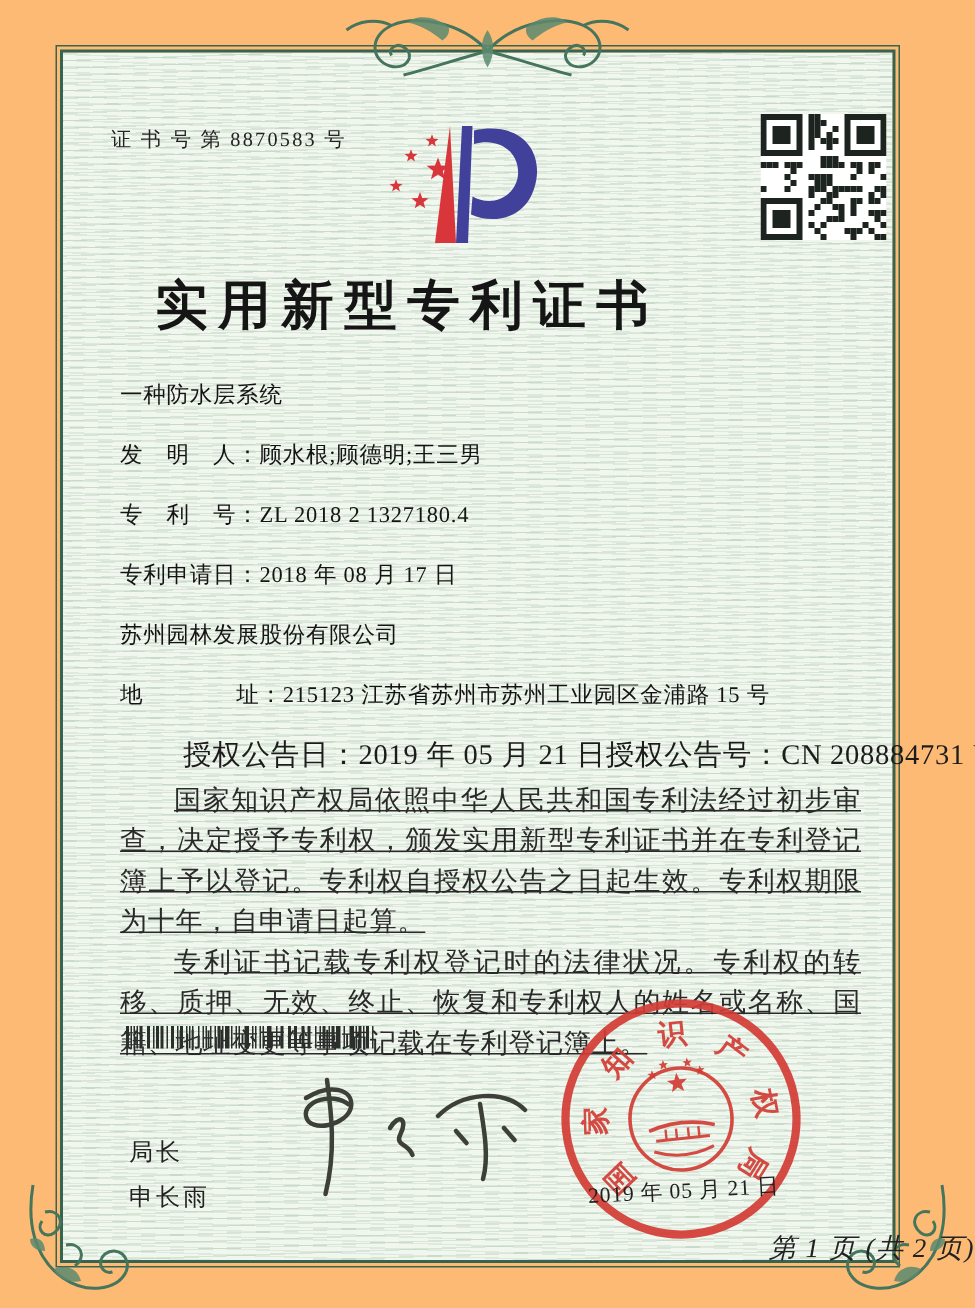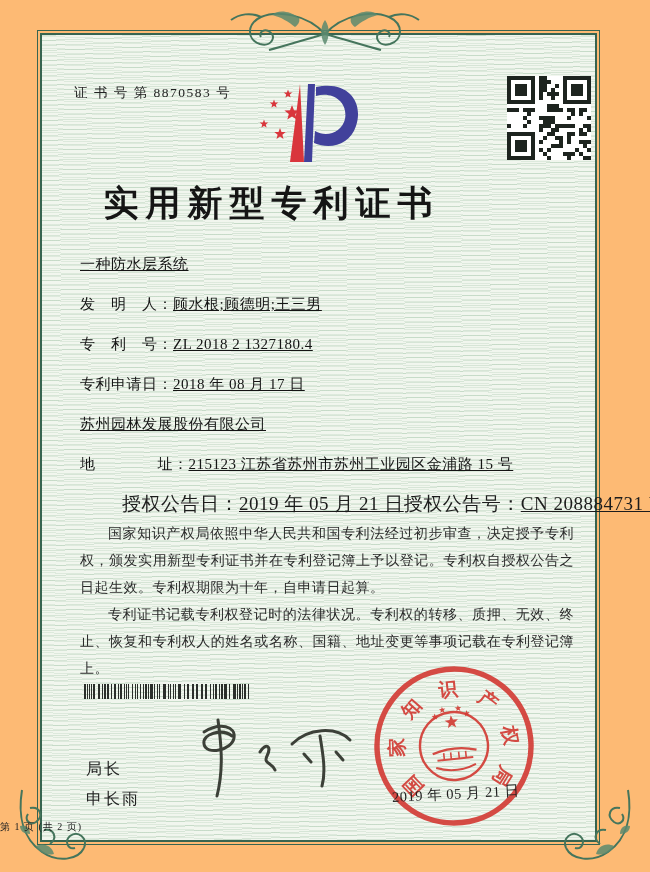--- a/index.html
+++ b/index.html
@@ -23,42 +23,42 @@
   .orn .lf{fill:#5b8a6e;stroke:none;opacity:.85;}
 
   .certno{position:absolute;left:74px;top:84px;font-size:13.5px;letter-spacing:1.5px;color:#222;}
 
   .title{position:absolute;left:0;top:180px;width:543px;text-align:center;
          font-size:35px;font-weight:600;letter-spacing:7px;color:#151515;}
 
   .fields{position:absolute;left:80px;top:244px;width:500px;}
   .frow{display:flex;height:40px;line-height:40px;font-size:15px;color:#141414;}
   .flabel{white-space:pre;letter-spacing:.5px;}
-  .fvalue{white-space:pre;letter-spacing:.5px;text-decoration:underline;}
+  .fvalue{white-space:pre;letter-spacing:.5px;}
   .grantrow{display:flex;height:40px;line-height:40px;font-size:19px;margin-left:42px;}
   .grant-gap{width:58px;}
 
-  .paras{position:absolute;left:80px;top:520px;width:494px;font-size:14px;
-         line-height:27px;color:#2a2a2a;text-align:justify;}
+  .paras{position:absolute;left:80px;top:520px;width:494px;font-size:18px;
+         line-height:27px;color:#2a2a2a;text-align:justify;text-decoration:underline;}
   .paras p{margin:0;text-indent:2em;letter-spacing:.5px;}
 
   .barcode{position:absolute;left:84px;top:684px;}
 
   .signer{position:absolute;left:86px;top:754px;font-size:16px;letter-spacing:2px;color:#222;}
   .signer div{height:30px;line-height:30px;}
   .signature{position:absolute;left:180px;top:710px;}
   .signature path{fill:none;stroke:#3c4038;stroke-width:3;stroke-linecap:round;}
 
   .seal{position:absolute;left:368px;top:660px;width:172px;height:172px;transform:rotate(-6deg);}
   .seal svg text{font-family:"Liberation Serif","DejaVu Serif",serif;font-weight:bold;}
   .seal-date{position:absolute;left:392px;top:784px;width:150px;font-size:14.5px;
              color:#1f1f1f;transform:rotate(-3deg);letter-spacing:.5px;}
 
-  .footer{position:absolute;left:0;top:820px;width:650px;text-align:left;
-          font-size:10px;letter-spacing:1px;color:#222;}
+  .footer{position:absolute;left:0;top:820px;width:650px;text-align:right;
+          font-size:18px;letter-spacing:1px;color:#222;font-style:italic;}
 
   .qr{position:absolute;left:507px;top:76px;}
 </style>
 </head>
 <body>
 
 <div id="page">
 
   <div class="frame-bg"></div>
   <div class="frame">

